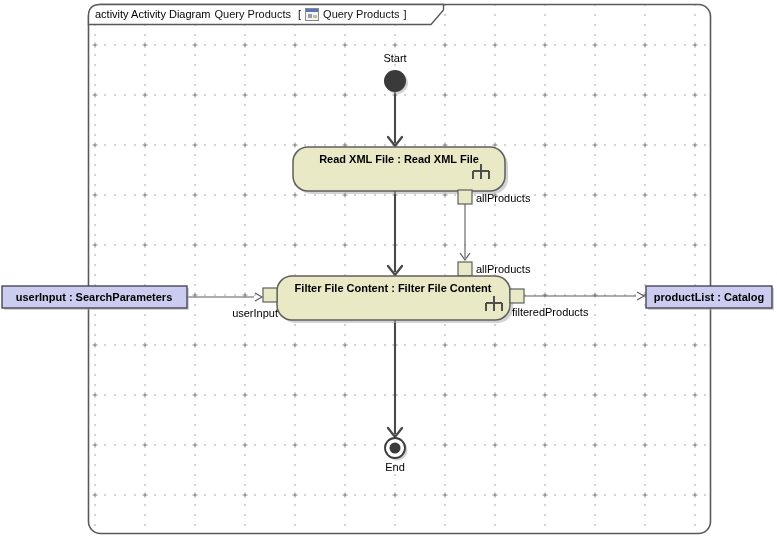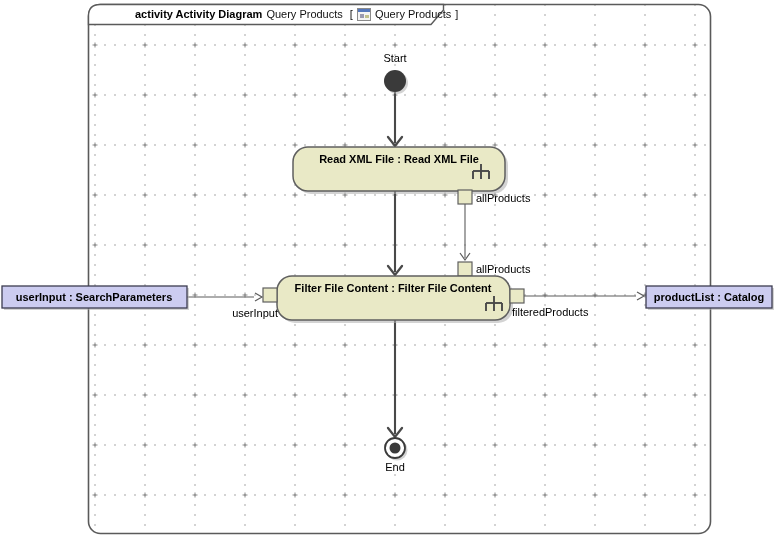--- a/index.html
+++ b/index.html
@@ -27,21 +27,21 @@
   .rake{stroke:var(--control-flow,#494949);stroke-width:1.9;fill:none;}
   text{font-family:"Liberation Sans",sans-serif;fill:#000;}
   .lbl{font-size:11px;}
   .node-title{font-size:11px;font-weight:bold;}
   .param-title{font-size:11px;font-weight:bold;}
   #frame-title{
     position:absolute;left:95px;top:6px;height:16px;
     display:flex;align-items:center;gap:4px;
     font-size:11px;color:#111;white-space:pre;
   }
-  #frame-title .bold{font-weight:bold;color:#000;margin-left:40px;}
+  #frame-title .bold{font-weight:normal;color:#000;}
   .diagram-icon{
     display:inline-block;width:14px;height:13px;
     border:1px solid #8a8a8a;background:#f4f4f4;
     box-sizing:border-box;position:relative;
   }
   .diagram-icon .bar{position:absolute;left:0;top:0;width:100%;height:3px;background:#5577bb;}
   .diagram-icon .dot1{position:absolute;left:2px;top:5px;width:4px;height:4px;background:#9a9ab0;}
   .diagram-icon .dot2{position:absolute;left:7px;top:6px;width:4px;height:3px;background:#c0c08e;}
 </style>
 </head>

